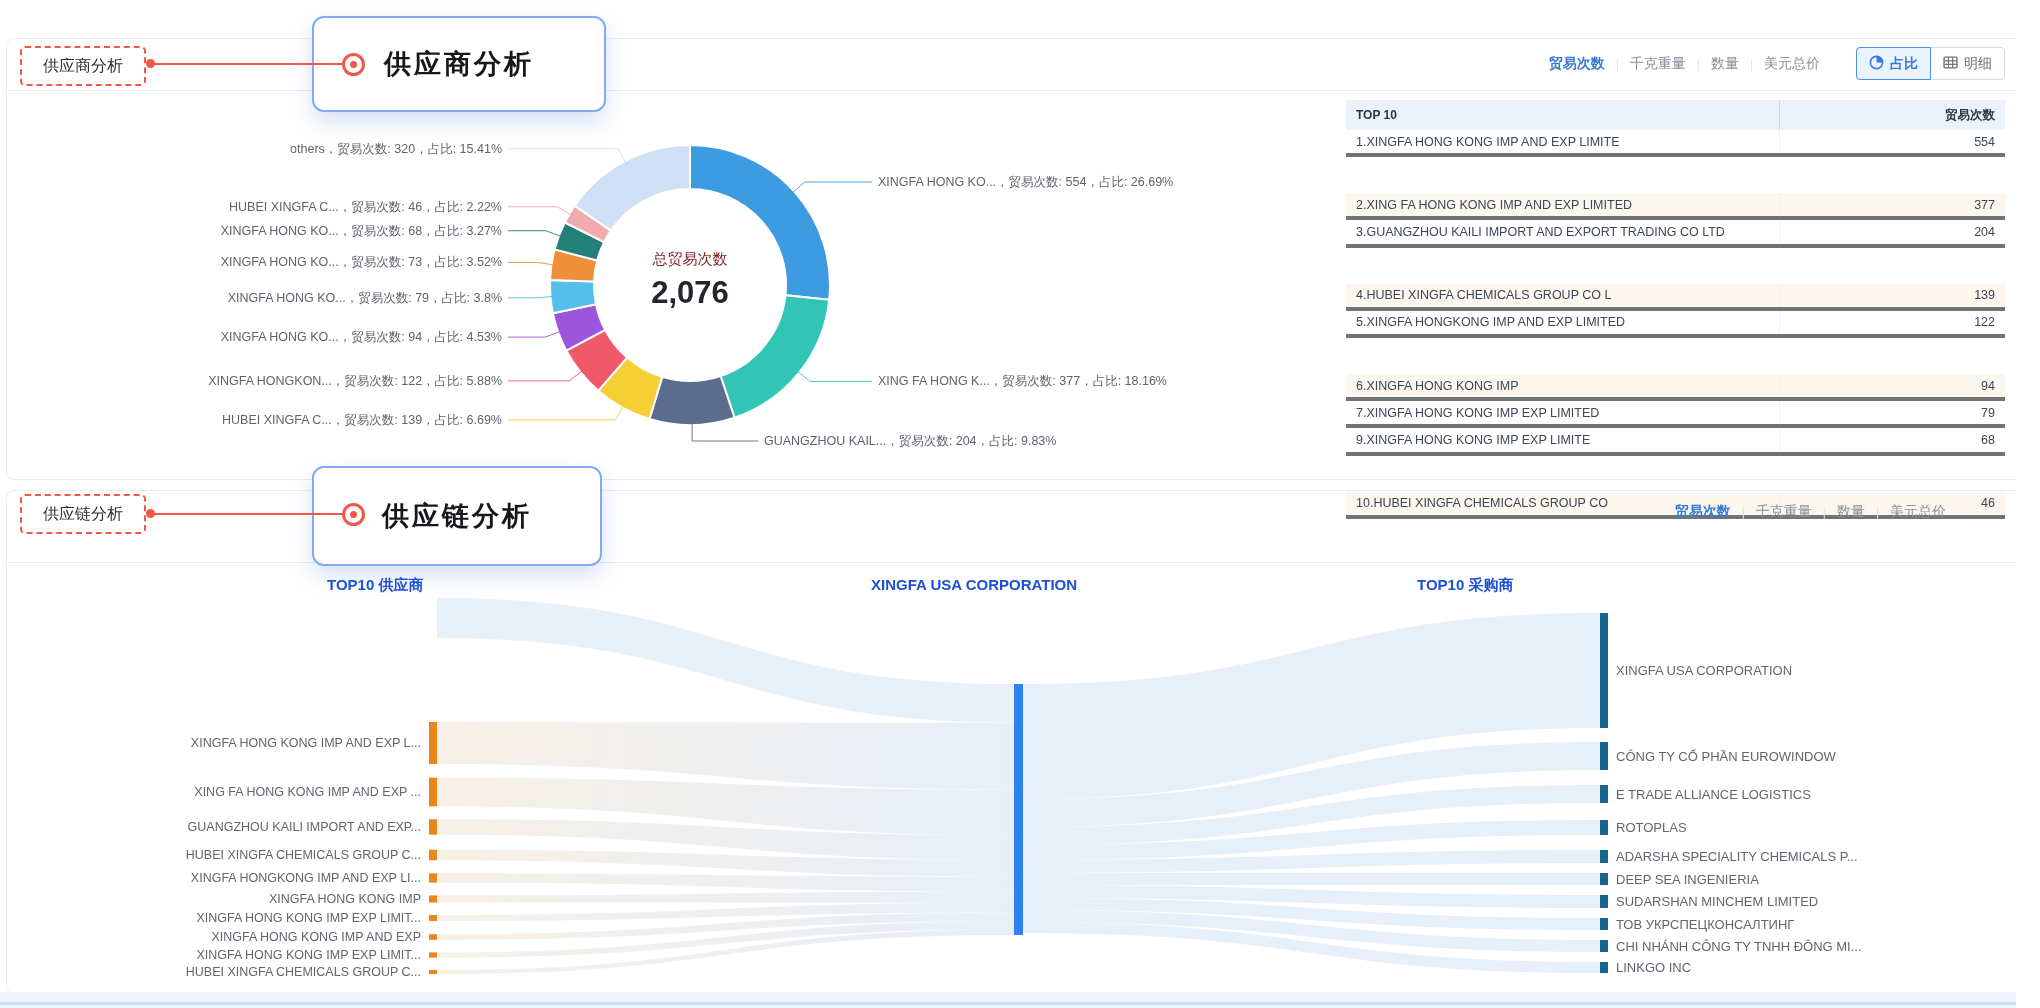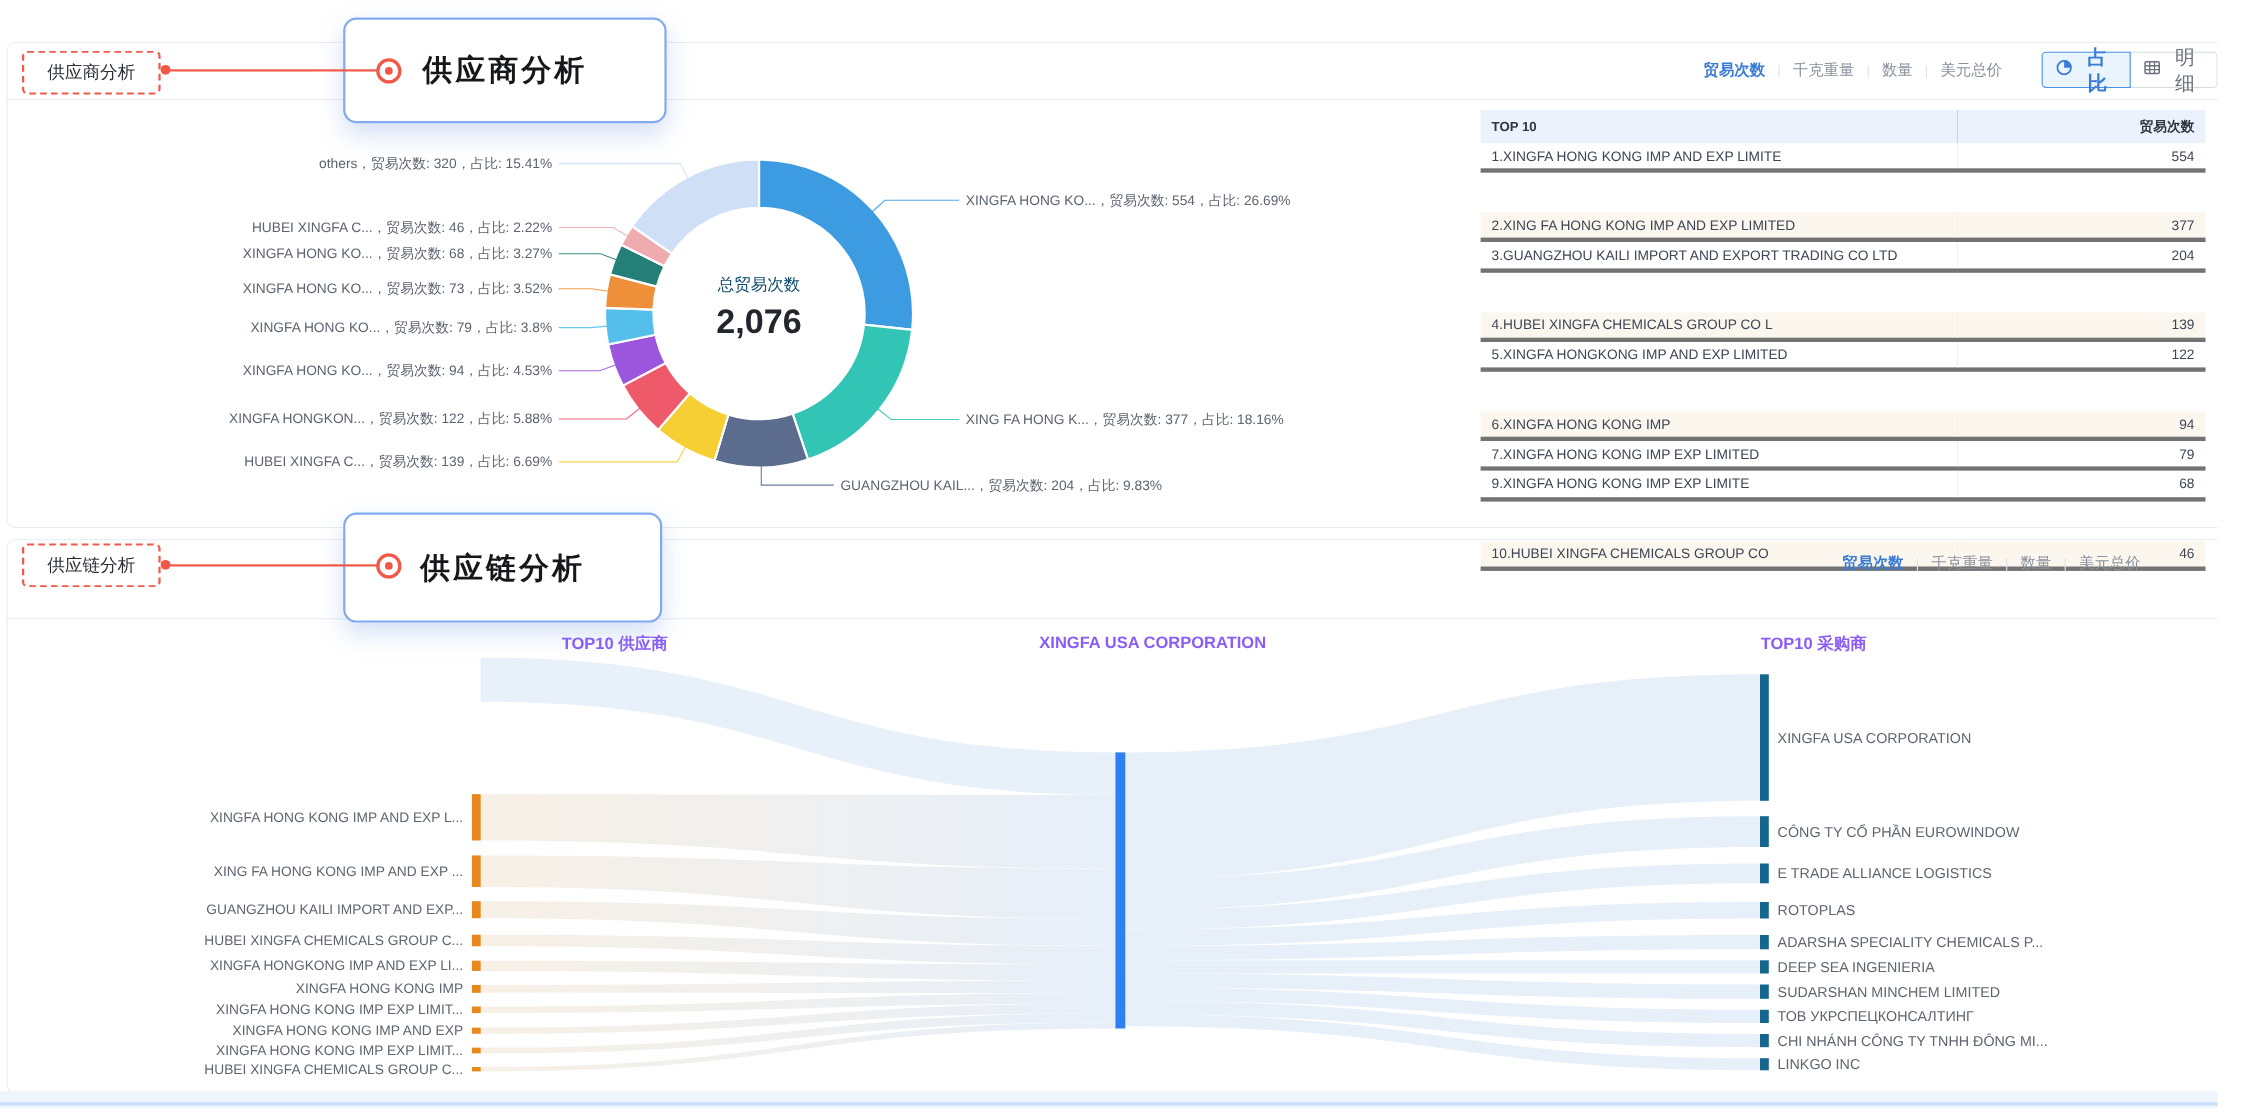--- a/index.html
+++ b/index.html
@@ -21,40 +21,40 @@
        font-size:27px;font-weight:bold;color:#15171b;letter-spacing:3px;}
   .c1{left:312px;top:16px;width:290px;height:92px;}
   .c2{left:312px;top:466px;width:286px;height:96px;}
   
   .tabs{position:absolute;display:flex;align-items:center;z-index:4;}
   .tab{font-size:14px;color:#8a919c;cursor:pointer;white-space:nowrap;}
   .tab.active{color:#3a7bd5;font-weight:bold;}
   .tsep{color:#dfe3e9;margin:0 11px;font-size:12px;}
   
   .toggle{position:absolute;left:1856px;top:47px;display:flex;z-index:4;}
-  .tbtn{height:33px;padding:0 12px;display:flex;align-items:center;gap:6px;font-size:18px;
+  .tbtn{height:33px;padding:0 12px;display:flex;align-items:center;gap:6px;font-size:14px;
         border:1px solid #d6dbe3;background:#fff;color:#6b727c;cursor:pointer;}
   .tbtn.first{border-radius:4px 0 0 4px;}
   .tbtn.last{border-radius:0 4px 4px 0;margin-left:-1px;}
   .tbtn.active{border-color:#4a90e8;background:#eaf4fe;color:#3a7bd5;font-weight:bold;z-index:1;}
   
   .donut-center{position:absolute;left:580px;top:250px;width:220px;text-align:center;z-index:2;}
-  .dc1{font-size:15px;color:#0c4a6e;margin-bottom:6px;}
+  .dc1{font-size:15px;color:#7f1d1d;margin-bottom:6px;}
   .dc2{font-size:31px;font-weight:bold;color:#23262c;}
   
   .dtable{position:absolute;left:1346px;top:100px;width:659px;font-size:12.5px;z-index:2;}
   .thead{height:30px;background:#ecf2fb;display:flex;align-items:stretch;color:#2f3542;font-weight:bold;}
   .thead .h1{flex:1;padding-left:10px;font-size:12px;display:flex;align-items:center;}
   .thead .h2{width:215px;border-left:1px solid #ccd6e4;display:flex;align-items:center;justify-content:flex-end;padding-right:10px;}
   .trow{height:23.2px;display:flex;align-items:stretch;color:#3d4654;border-bottom:4px solid #737373;background:#fff;}
   .trow.alt{background:#fbf7ee;margin-top:36px;}
   .trow .tname{flex:1;padding-left:10px;white-space:nowrap;overflow:hidden;display:flex;align-items:center;}
   .trow .tval{width:215px;border-left:1px solid #f0f2f6;display:flex;align-items:center;justify-content:flex-end;padding-right:10px;}
   
-  .skhead{position:absolute;font-size:15px;font-weight:bold;color:#8b5cf6;text-align:right;width:280px;z-index:3;}
+  .skhead{position:absolute;font-size:15px;font-weight:bold;color:#1d4ed8;text-align:left;width:280px;z-index:3;}
   svg{position:absolute;}
   .right-gutter{position:absolute;left:2030px;top:0;width:10px;height:1008px;background:#eaf2fc;}
   .bottom-strip{position:absolute;left:0;top:992px;width:2040px;height:16px;background:#eef5fd;}
   .bottom-line{position:absolute;left:0;top:1002px;width:2040px;height:3px;background:#c9dff9;}
 </style>
 </head>
 <body>
 
 <div class="page">
 

